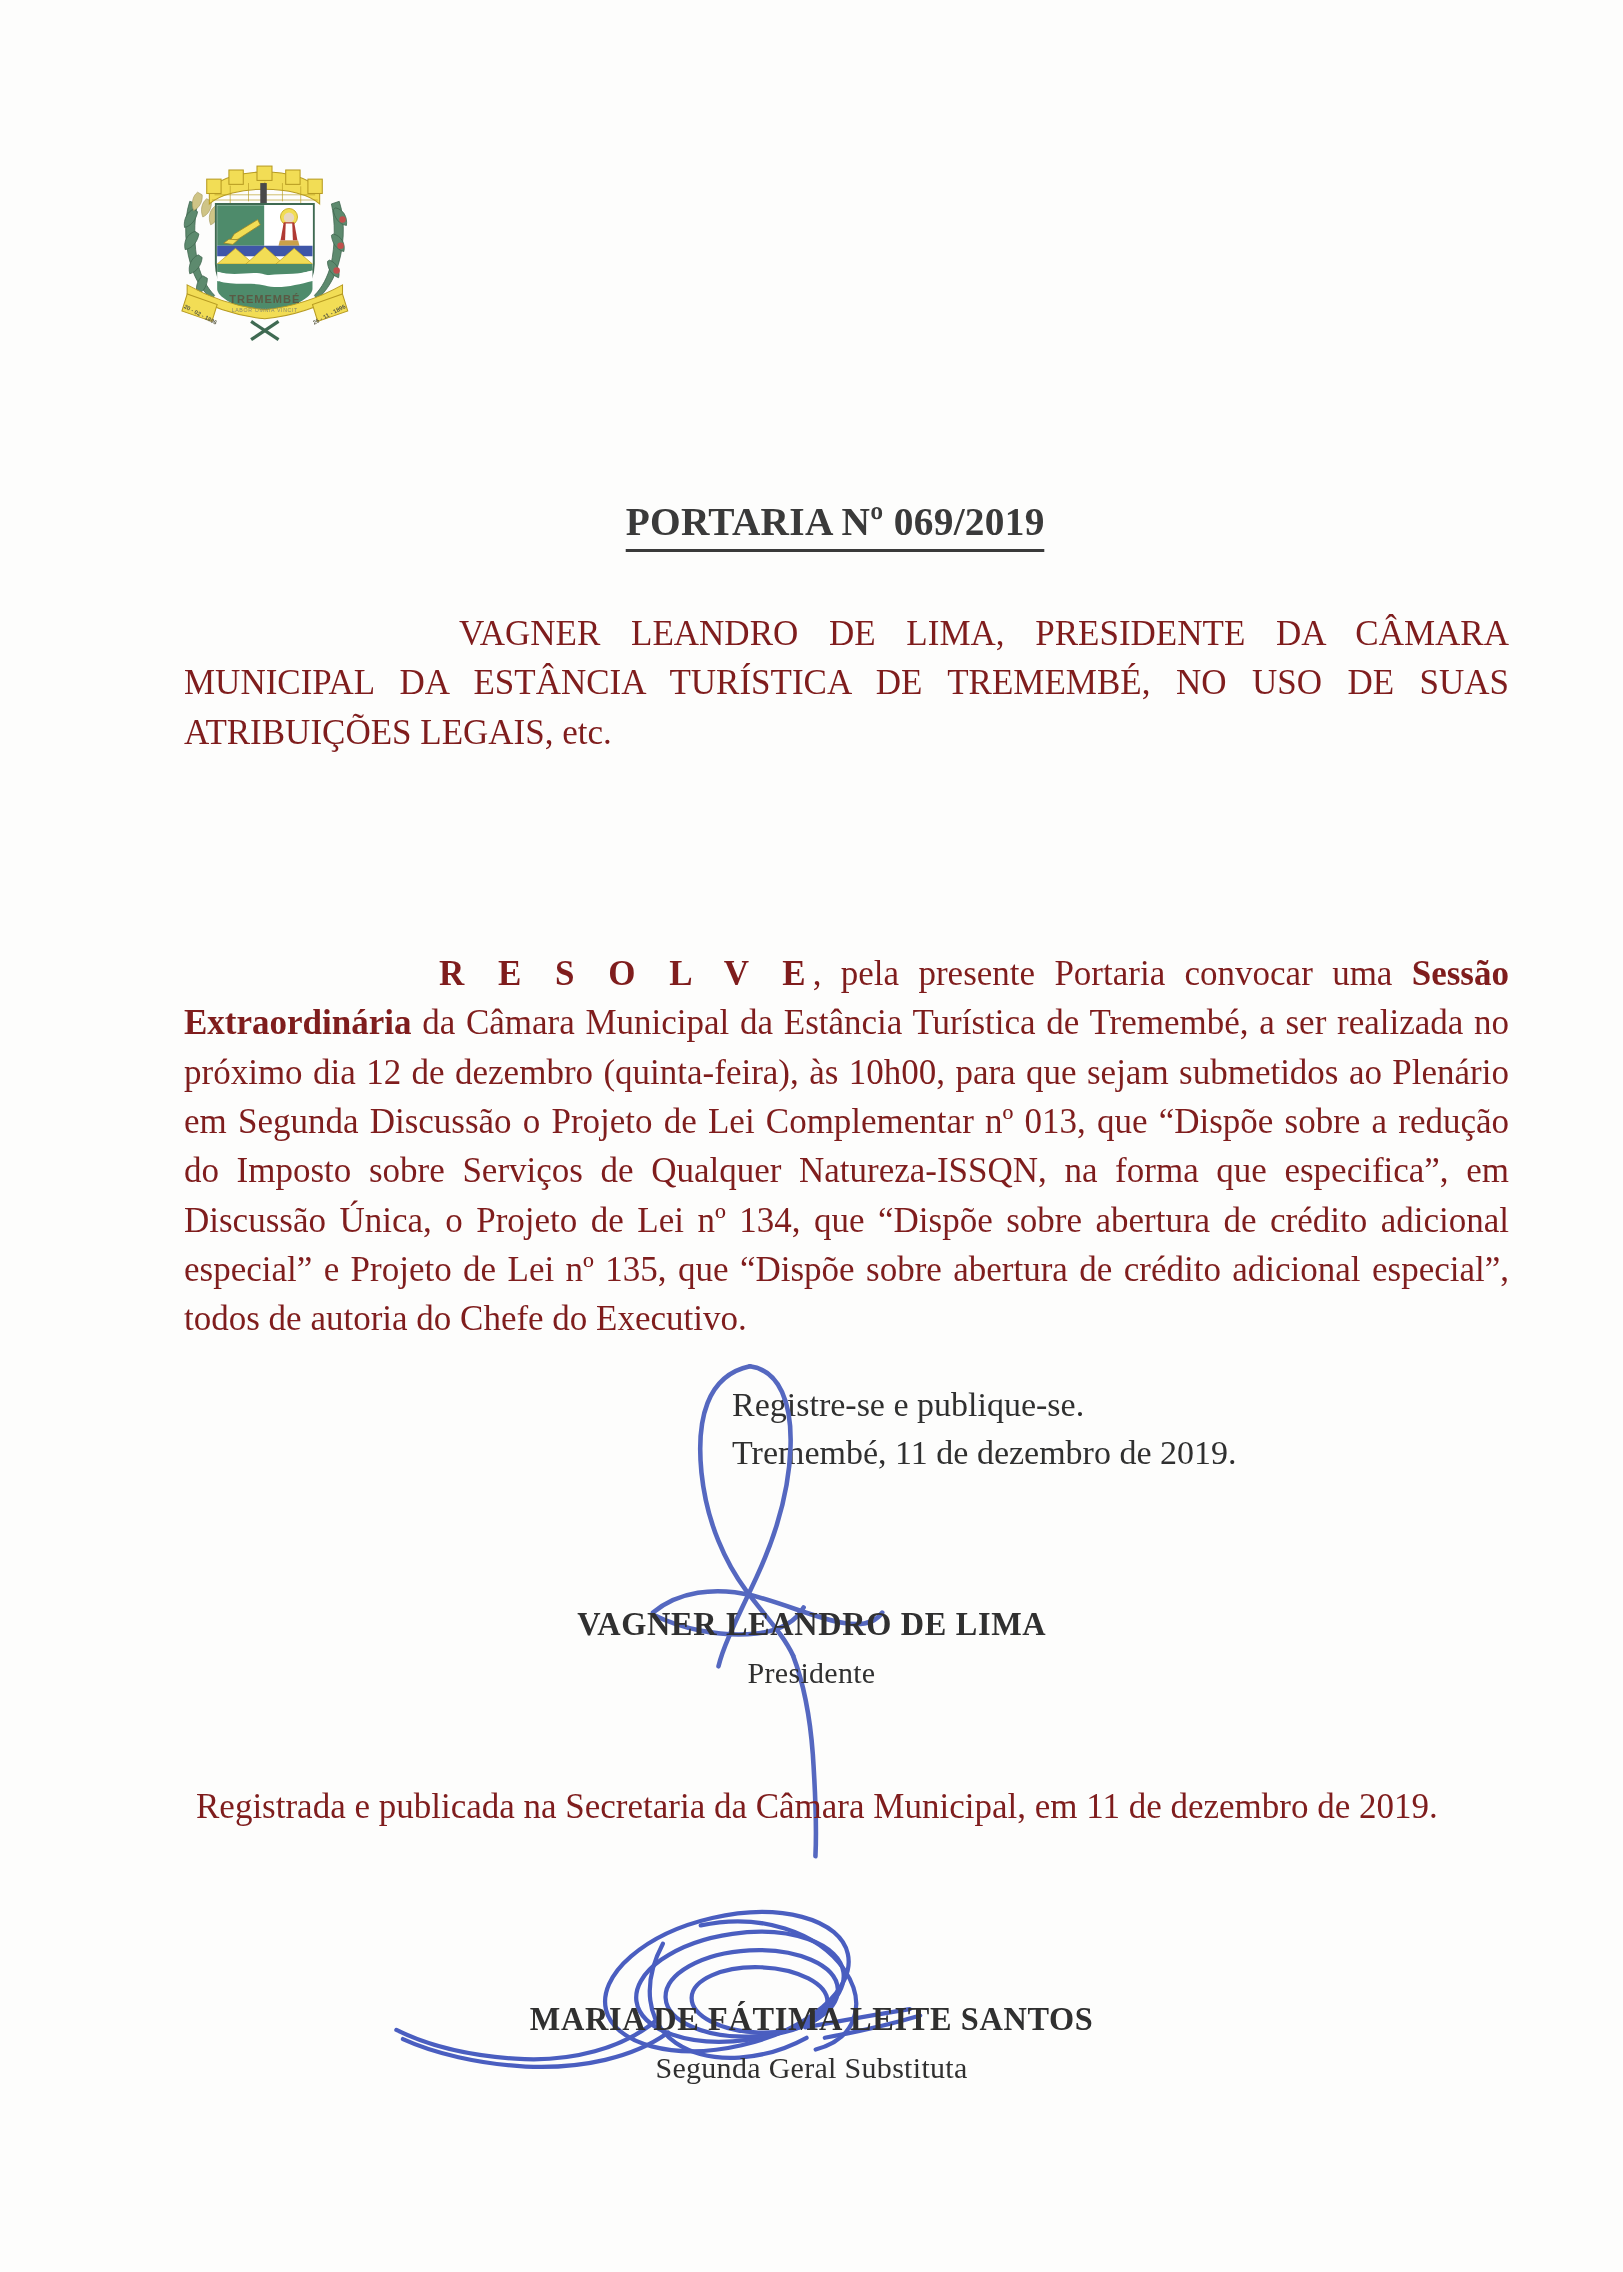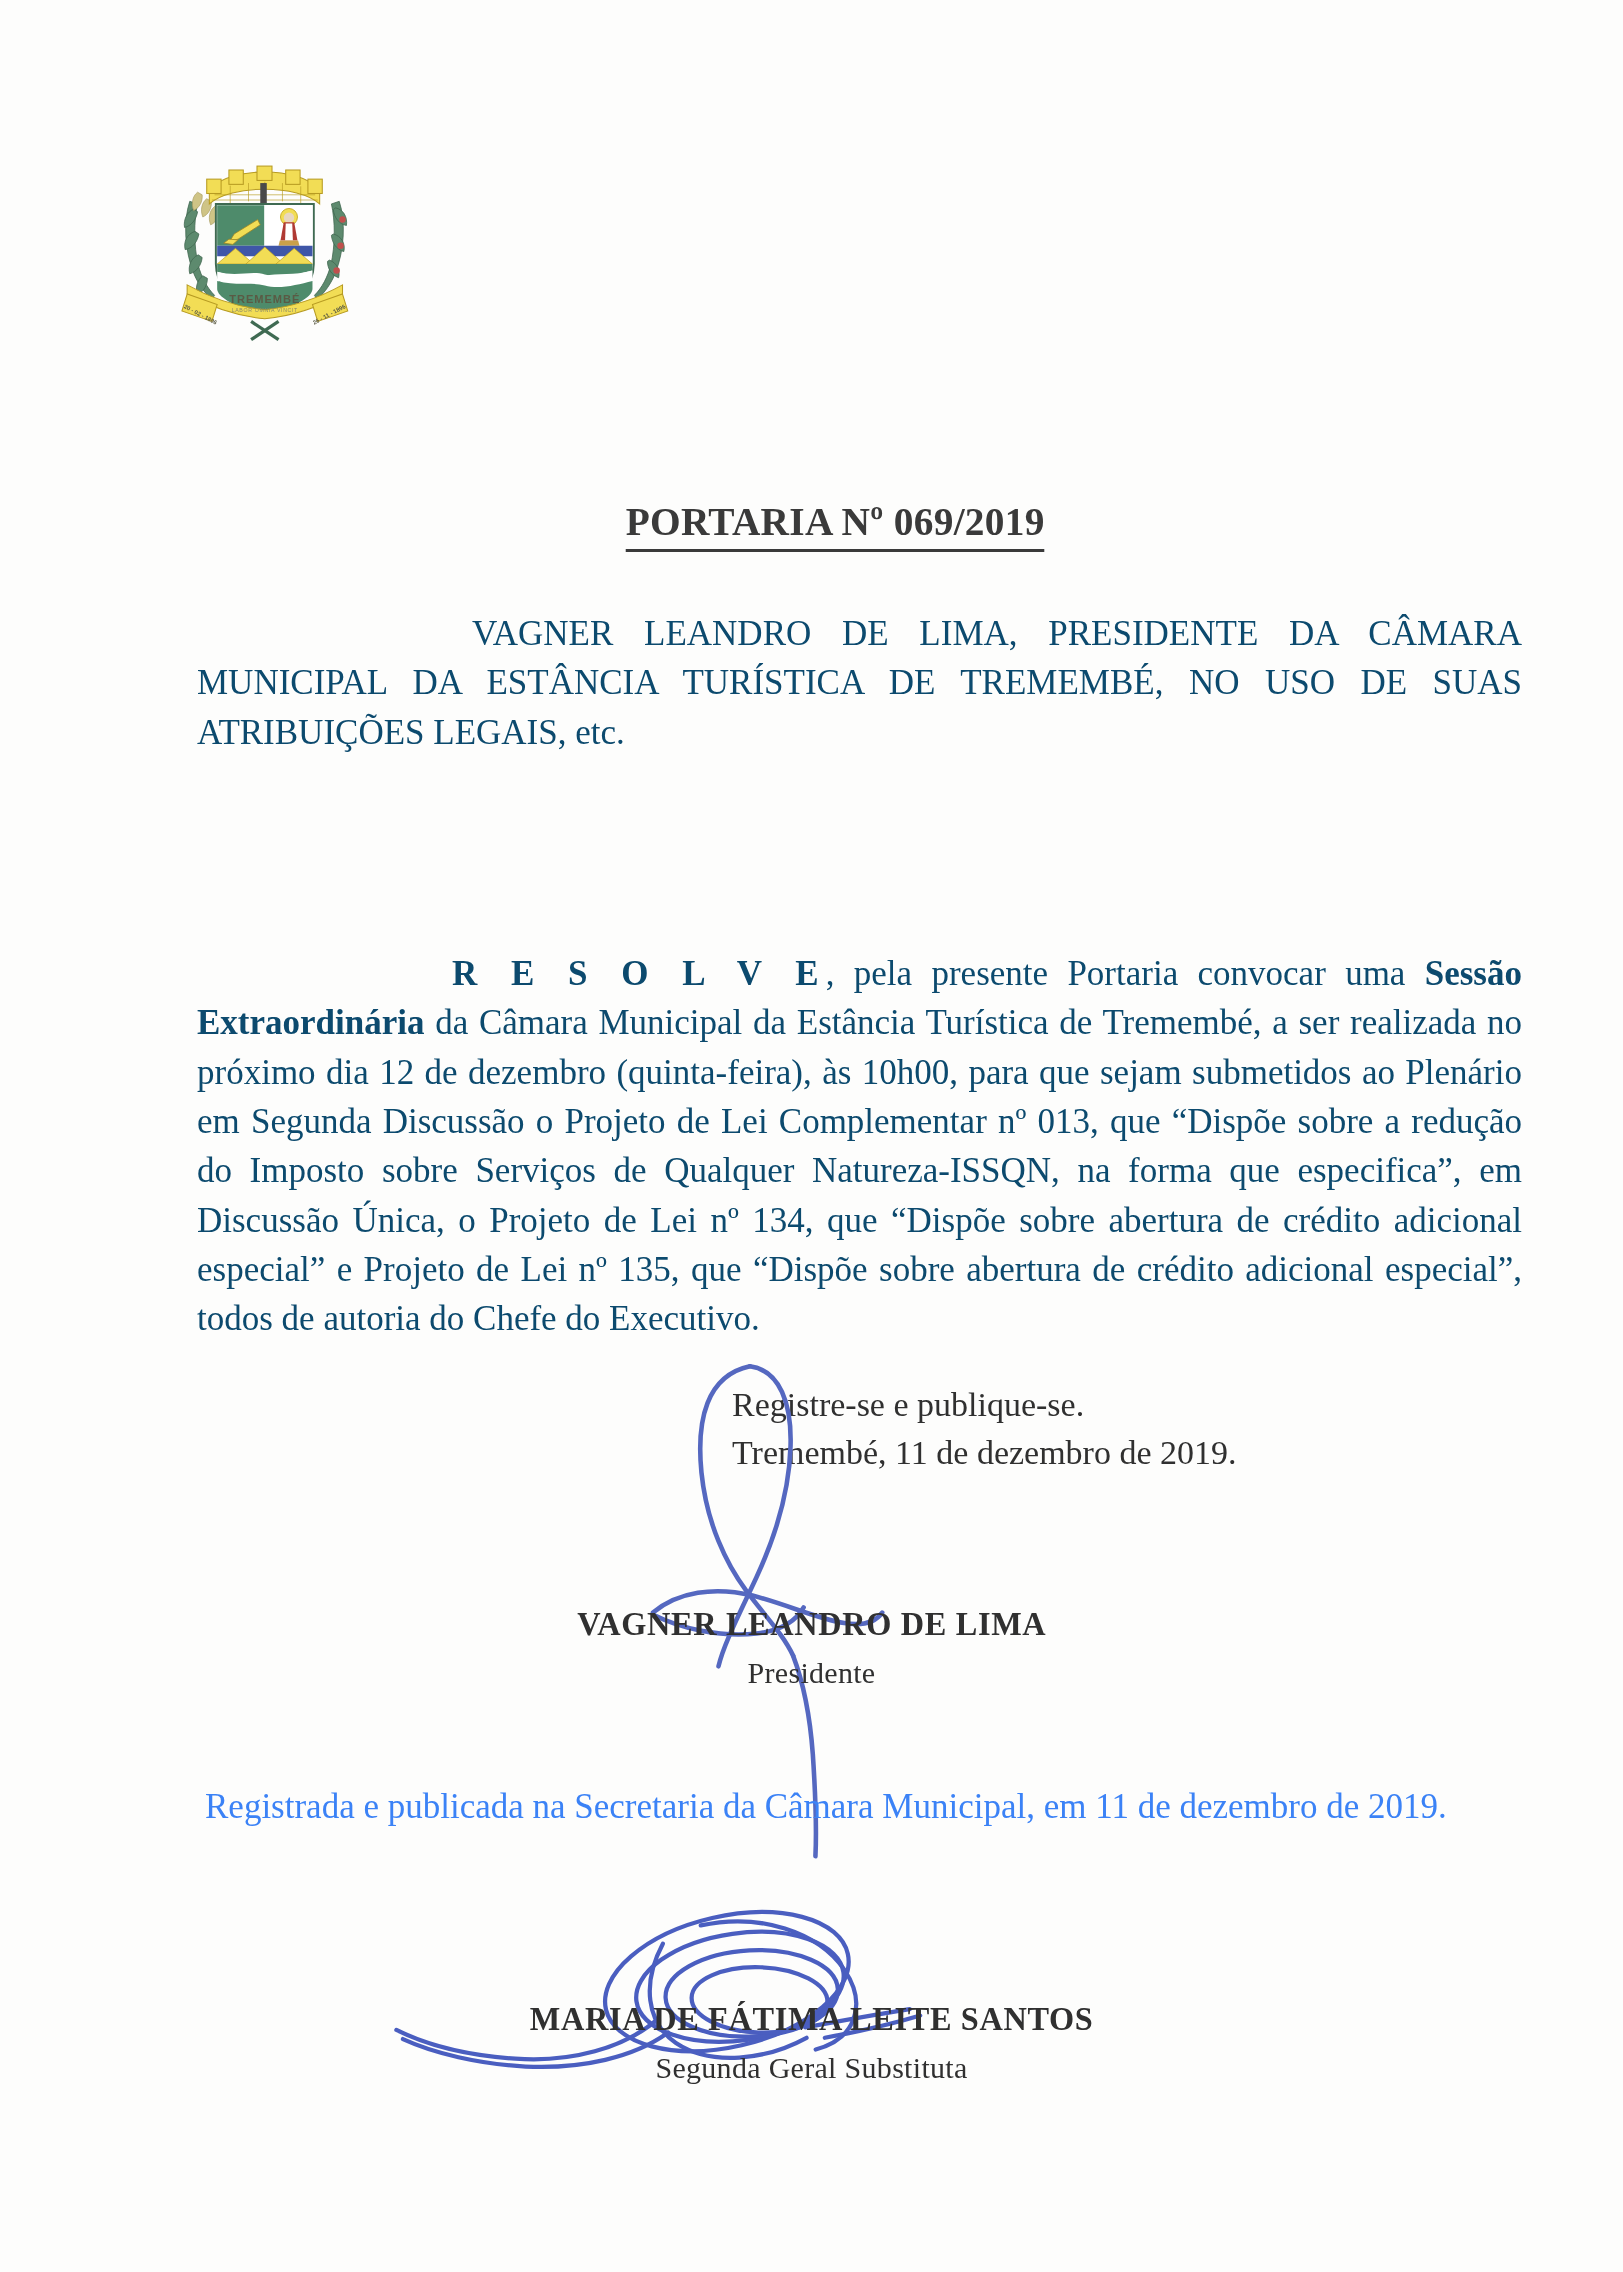--- a/index.html
+++ b/index.html
@@ -84,25 +84,25 @@
     color: #3a3a3a;
     letter-spacing: 0.3px;
     border-bottom: 3.9px solid #3a3a3a;
     padding-bottom: 3.9px;
     transform: scaleX(0.96);
   }
 
   
   .para {
     position: absolute;
-    left: 197px;
+    left: 184px;
     width: 1325px;
     font-size: 35px;
     line-height: 1.41;
-    color: #0c4a6e;
+    color: #7f1d1d;
     text-align: justify;
     text-justify: inter-word;
   }
   .para.preamble {
     top: 609px;
     text-transform: none;
   }
   .para.resolve {
     top: 949px;
   }
@@ -151,26 +151,26 @@
     font-size: 30px;
     font-weight: normal;
     margin-top: 13px;
     letter-spacing: 0.3px;
   }
   .sig-block-1 { top: 1605px; }
   .sig-block-2 { top: 2000px; }
 
   .registro {
     position: absolute;
-    left: 205px;
+    left: 196px;
     top: 1782px;
     width: 1322px;
     font-size: 35px;
     line-height: 1.42;
-    color: #3b82f6;
+    color: #7f1d1d;
     text-align: justify;
   }
 
   
   .ink {
     position: absolute;
     pointer-events: none;
   }
   #sig1-ink { left: 628px; top: 1348px; }
   #sig2-ink { left: 393px; top: 1898px; }

